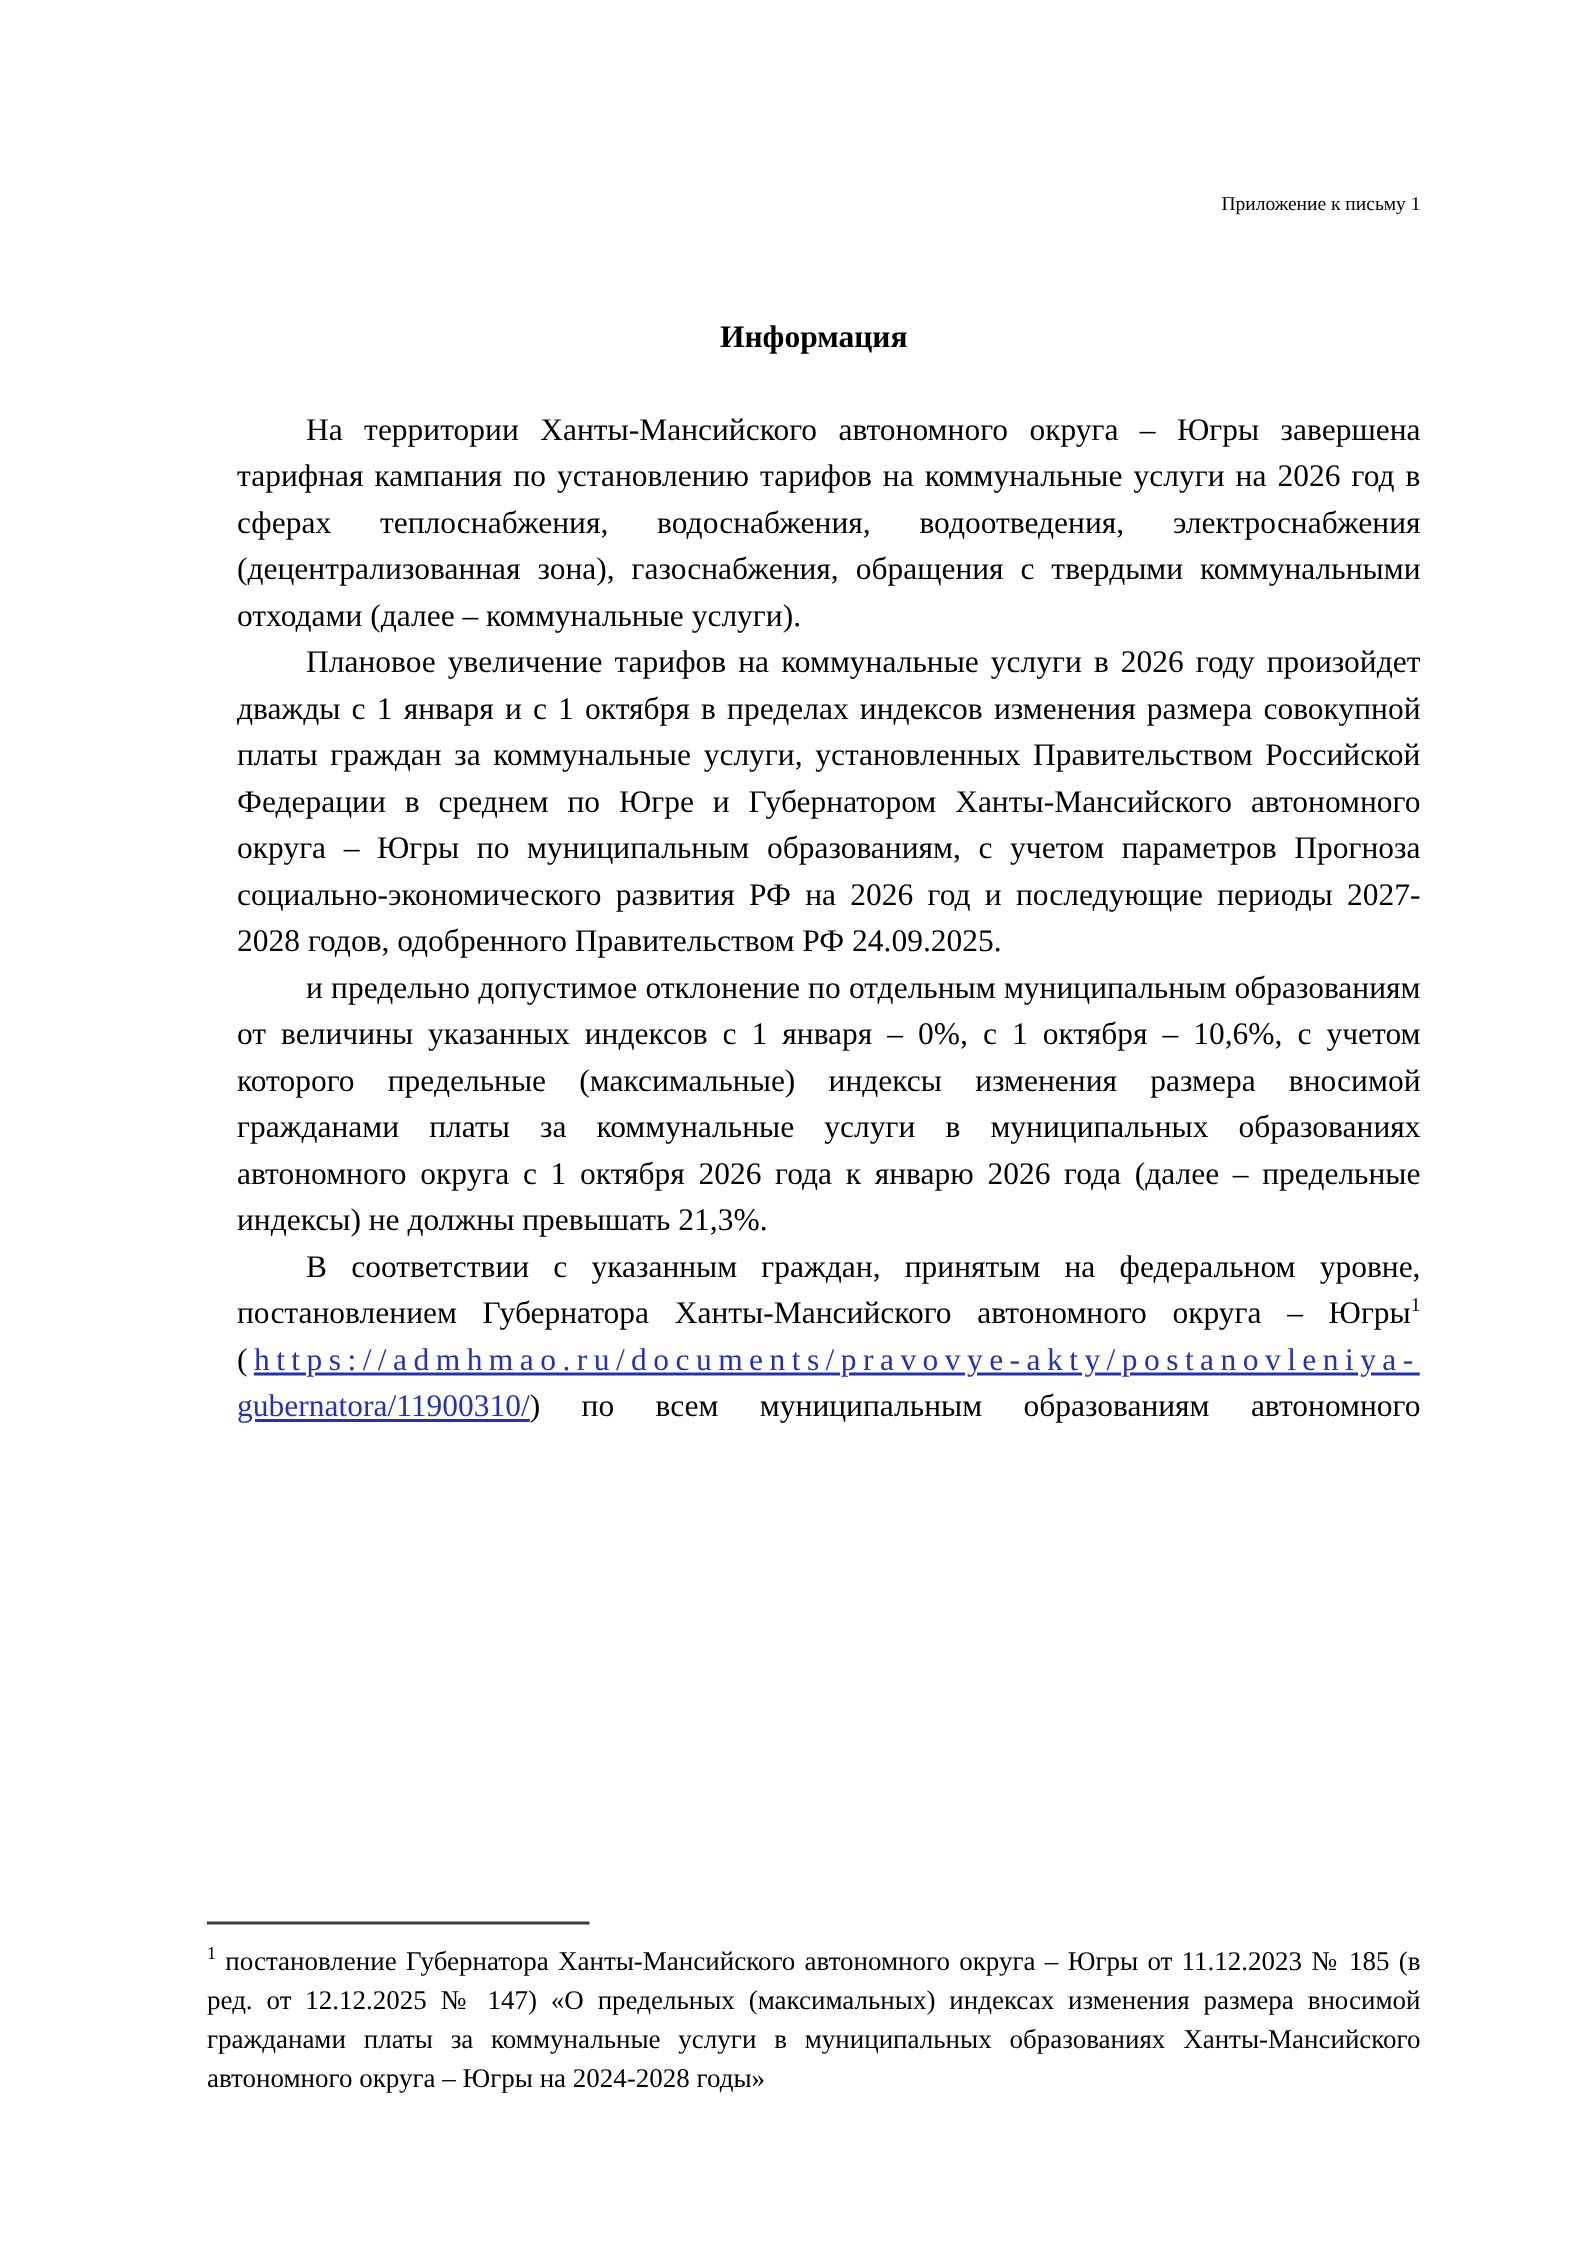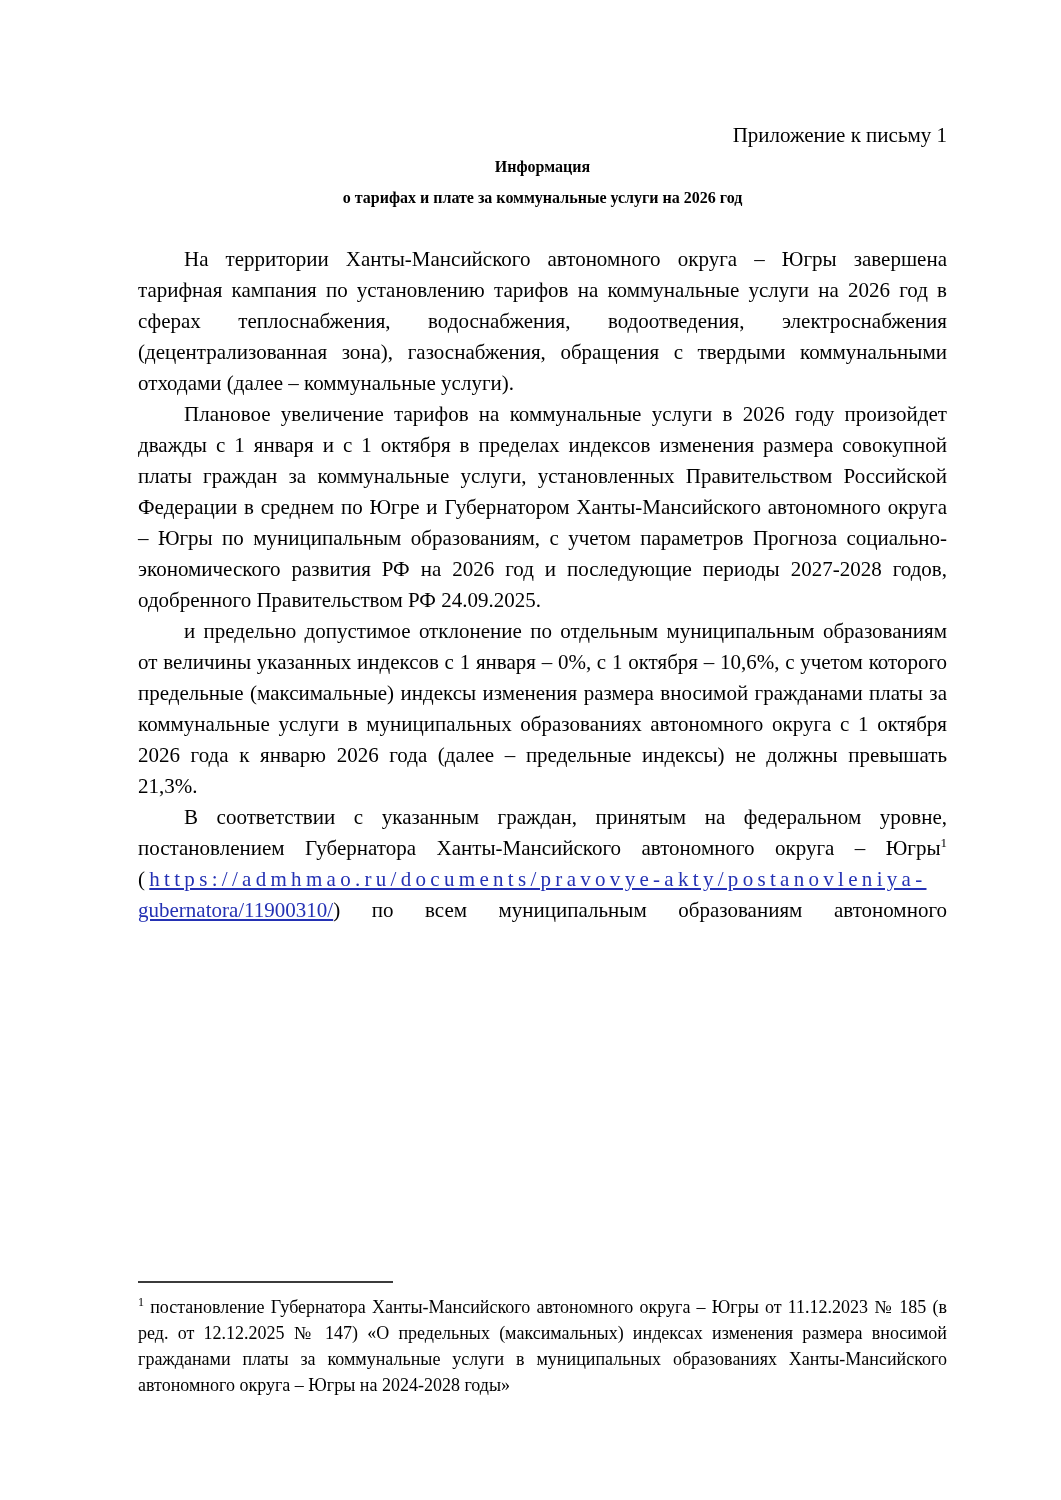--- a/index.html
+++ b/index.html
@@ -15,34 +15,36 @@
     background: #ffffff;
     color: #000000;
     font-family: "Liberation Serif", "DejaVu Serif", serif;
     overflow: hidden;
   }
   .content {
     padding: 120px 114px 0 138px; 
   }
   .doc-header {
     text-align: right;
-    font-size: 21px;
+    font-size: 13px;
     line-height: 31px;
   }
   .doc-title {
+    margin-top: 58px;
     text-align: center;
     font-weight: bold;
-    font-size: 16px;
+    font-size: 21px;
     line-height: 31px;
   }
   .doc-body {
     margin-top: 31px;
     font-size: 21px;
     line-height: 31px;
     text-align: justify;
+    margin-left: 20px;
   }
   .doc-body p {
     margin: 0;
     text-indent: 46px;
   }
   .link-par {
     text-align-last: justify;
   }
   .doc-link {
     color: var(--link-color, #2431b4);
@@ -84,21 +86,20 @@
 
 <div class="page">
   <div class="content">
 
     <div class="doc-header">
       <div>Приложение к письму 1</div>
     </div>
 
     <div class="doc-title">
       <div>Информация</div>
-      <div>о тарифах и плате за коммунальные услуги на 2026 год</div>
     </div>
 
     <div class="doc-body">
       <p>На территории Ханты-Мансийского автономного округа – Югры завершена тарифная кампания по установлению тарифов на коммунальные услуги на 2026 год в сферах теплоснабжения, водоснабжения, водоотведения, электроснабжения (децентрализованная зона), газоснабжения, обращения с твердыми коммунальными отходами (далее – коммунальные услуги).</p>
       <p>Плановое увеличение тарифов на коммунальные услуги в 2026 году произойдет дважды с 1 января и с 1 октября в пределах индексов изменения размера совокупной платы граждан за коммунальные услуги, установленных Правительством Российской Федерации в среднем по Югре и Губернатором Ханты-Мансийского автономного округа – Югры по муниципальным образованиям, с учетом параметров Прогноза социально-экономического развития РФ на 2026 год и последующие периоды 2027-2028 годов, одобренного Правительством РФ 24.09.2025.</p>
       <p>и предельно допустимое отклонение по отдельным муниципальным образованиям от величины указанных индексов с 1 января – 0%, с 1 октября – 10,6%, с учетом которого предельные (максимальные) индексы изменения размера вносимой гражданами платы за коммунальные услуги в муниципальных образованиях автономного округа с 1 октября 2026 года к январю 2026 года (далее – предельные индексы) не должны превышать 21,3%.</p>
       <p class="link-par"><span>В соответствии с указанным граждан, принятым на федеральном уровне, постановлением Губернатора Ханты-Мансийского автономного округа – Югры</span><sup>1</sup>
         <span class="url-line1"><span>(</span><a class="doc-link">https://admhmao.ru/documents/pravovye-akty/postanovleniya-</a></span><br><a class="doc-link">gubernatora/11900310/</a><span>) по всем муниципальным образованиям автономного</span></p>
     </div>
   </div>

